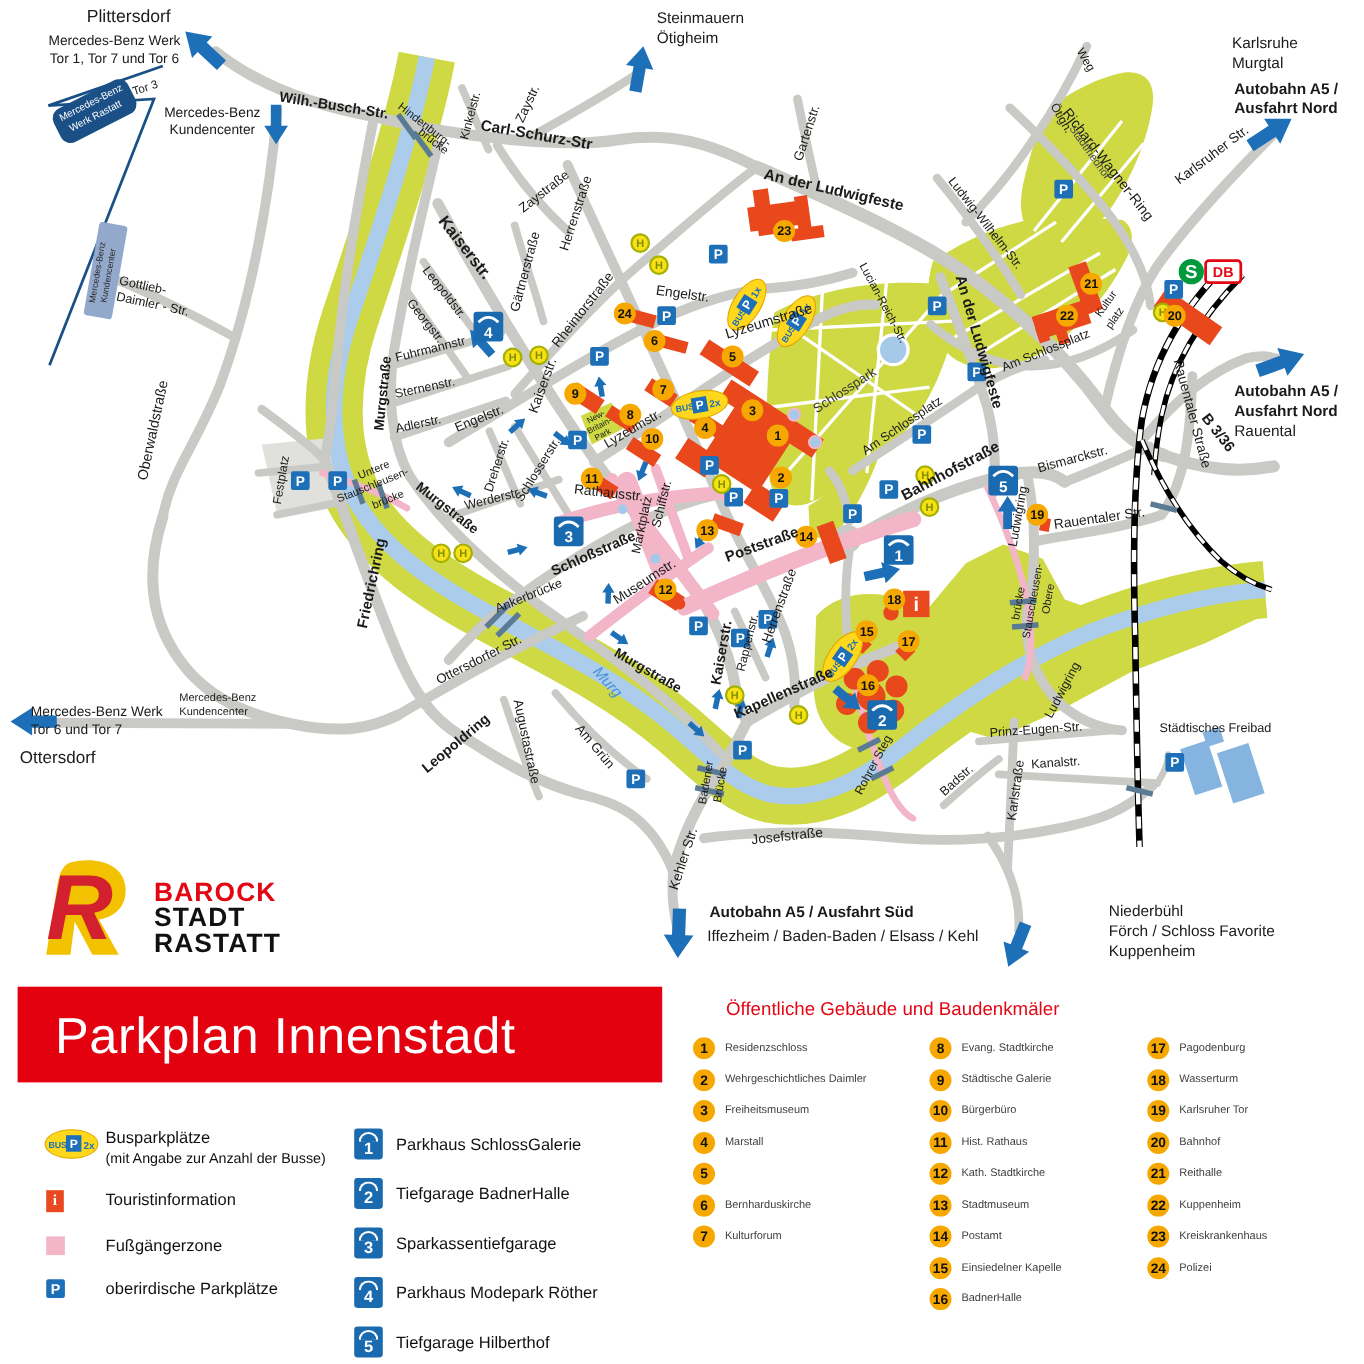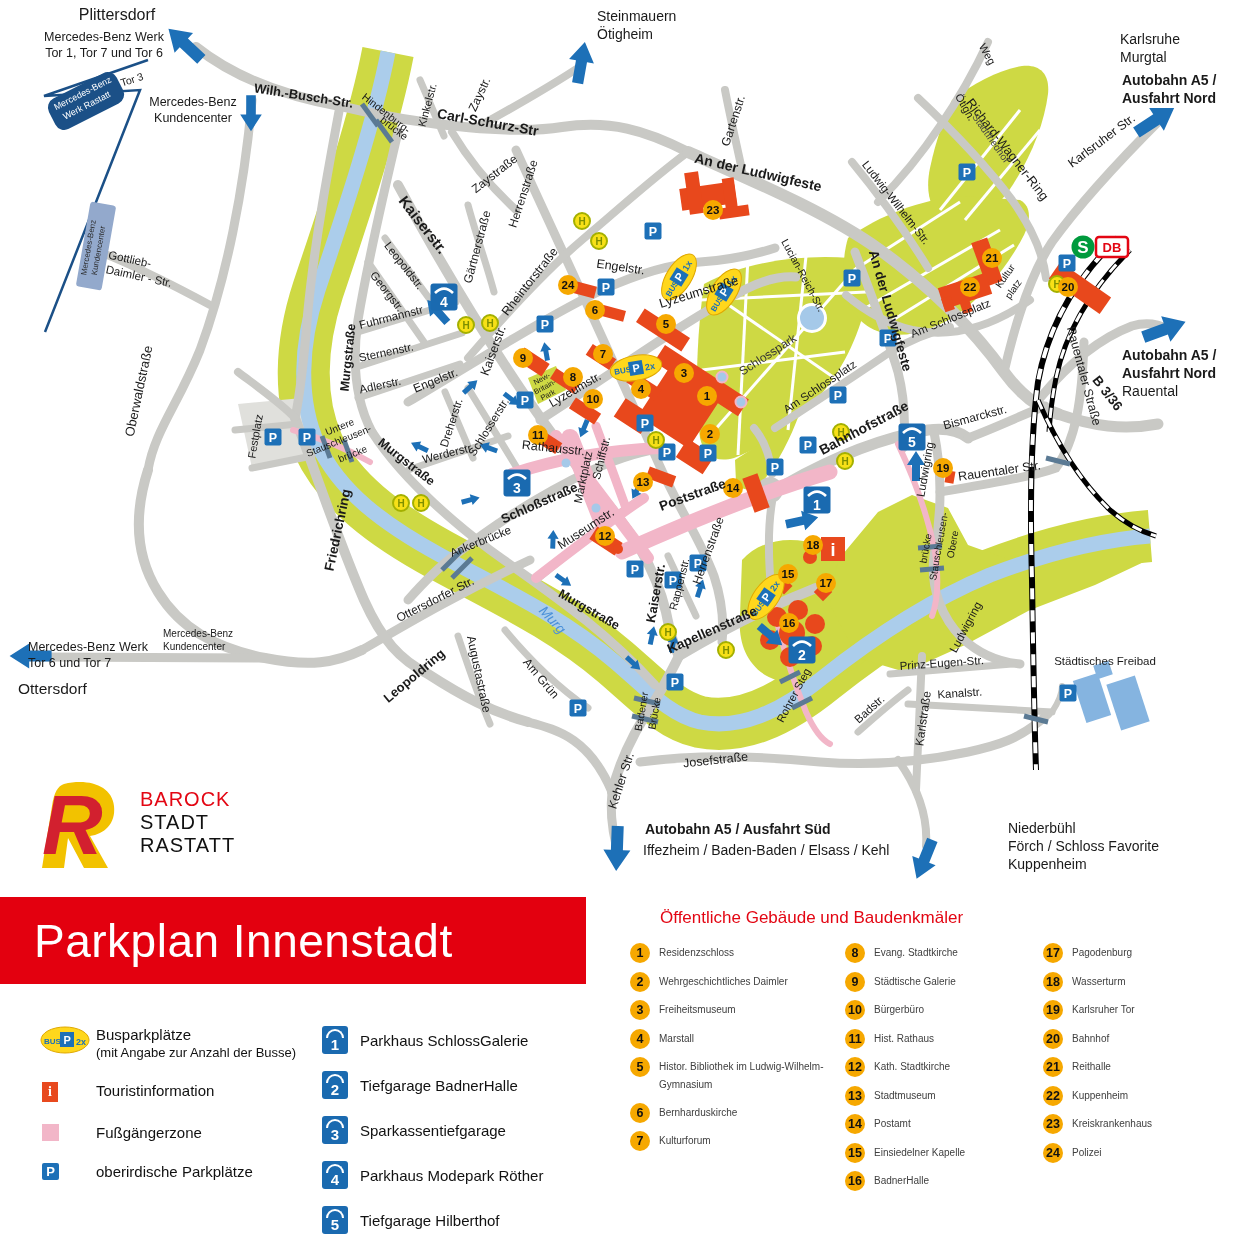--- a/index.html
+++ b/index.html
@@ -1,25 +1,25 @@
 <!DOCTYPE html>
 <html><head>
 <meta charset="utf-8">
 <style>
   html,body{margin:0;padding:0;background:#fff;}
   *{box-sizing:border-box;font-family:"Liberation Sans",sans-serif;}
   .stage{position:relative;width:1240px;height:1240px;background:#fff;overflow:hidden;}
   .map-wrap{position:absolute;left:0;top:0;width:1240px;height:896px;}
   svg text{font-family:"Liberation Sans",sans-serif;}
   
-  .titlebar{position:absolute;left:0;top:897px;width:586px;height:87px;display:flex;align-items:center;}
+  .titlebar{position:absolute;left:16px;top:897px;width:586px;height:87px;display:flex;align-items:center;}
   .titlebar h1{margin:0 0 0 34px;color:#fff;font-size:46px;font-weight:500;letter-spacing:.5px;}
   
   .logo{position:absolute;left:34px;top:776px;display:flex;align-items:flex-start;}
-  .logo-text{margin-left:14px;margin-top:12px;line-height:23px;font-size:20px;font-weight:400;letter-spacing:1px;color:#111;}
+  .logo-text{margin-left:14px;margin-top:24px;line-height:23px;font-size:24px;font-weight:700;letter-spacing:1px;color:#111;}
   .logo-text .l1{color:#e30613;}
   
   .legend{position:absolute;left:40px;top:1026px;width:270px;font-size:15px;color:#111;}
   .leg-row{display:flex;align-items:flex-start;margin-bottom:22px;}
   .leg-ic{width:56px;flex:0 0 56px;display:flex;justify-content:flex-start;}
   .leg-sub{font-size:13px;margin-top:2px;color:#111;}
   .sq-pink{width:17px;height:17px;background:#f2b6c8;margin-left:2px;}
   .sq-info{width:16px;height:20px;background:#e8491e;color:#fff;font-weight:700;font-size:14px;display:flex;align-items:center;justify-content:center;margin-left:2px;font-family:"Liberation Serif",serif;}
   .sq-p{width:17px;height:17px;background:#1d70b7;border-radius:2px;color:#fff;font-weight:700;font-size:13px;display:flex;align-items:center;justify-content:center;margin-left:2px;}
   
@@ -809,21 +809,20 @@
         <li>
           <div class="poi-num">3</div>
           <div class="poi-lbl">Freiheitsmuseum</div>
         </li>
         <li>
           <div class="poi-num">4</div>
           <div class="poi-lbl">Marstall</div>
         </li>
         <li>
           <div class="poi-num">5</div>
-          <div class="poi-lbl">Histor. Bibliothek im Ludwig-Wilhelm-Gymnasium</div>
         </li>
         <li>
           <div class="poi-num">6</div>
           <div class="poi-lbl">Bernharduskirche</div>
         </li>
         <li>
           <div class="poi-num">7</div>
           <div class="poi-lbl">Kulturforum</div>
         </li>
       </ul>

